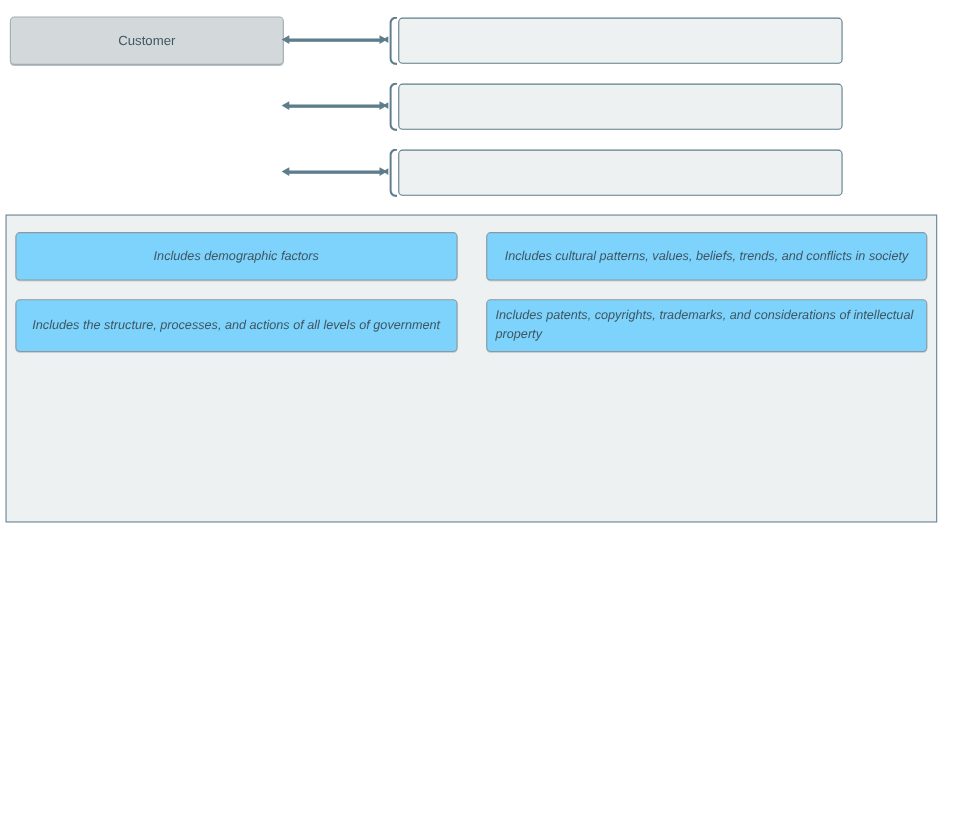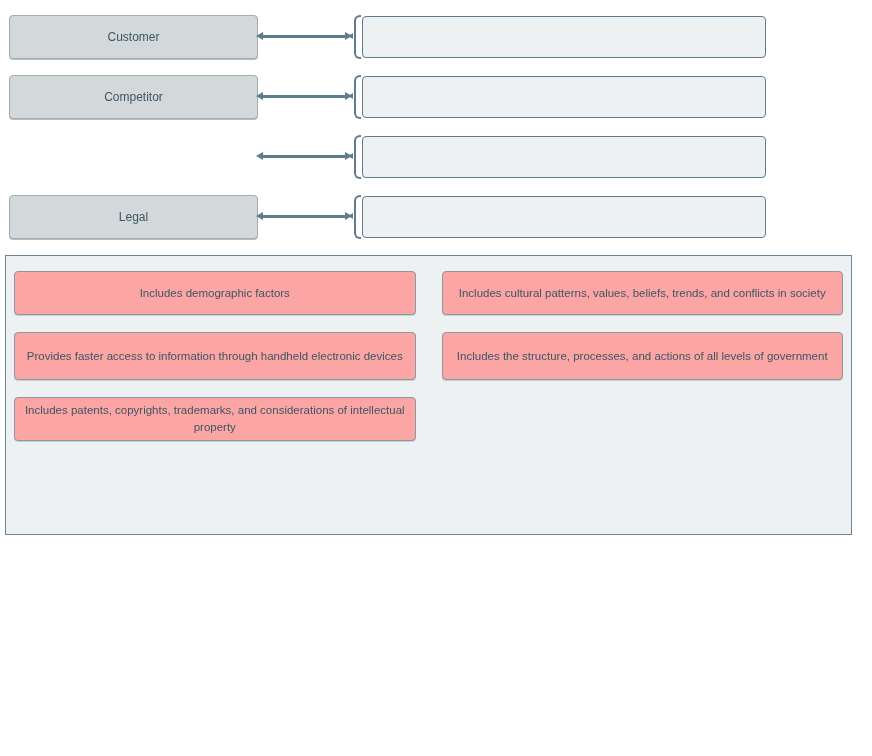--- a/index.html
+++ b/index.html
@@ -40,71 +40,62 @@
           font-size:12px; color:#3f5663;
           display:flex; align-items:center; justify-content:center; }
 
   
   .bank { margin:0 0 0 5px; width:847px; height:280px;
           background:#eef1f2; border:1px solid #6b8694;
           padding:15px 8px;
           display:grid; grid-template-columns:1fr 1fr;
           grid-template-rows:44px 48px 44px 47px;
           column-gap:26px; row-gap:17px; }
-  .card { background:#fca5a5; border:1px solid #8a9aa4; border-radius:4px;
+  .card { background:#7dd3fc; border:1px solid #8a9aa4; border-radius:4px;
           box-shadow:0 1px 0 #c8d0d3;
           display:flex; align-items:center; justify-content:center;
-          text-align:center; padding:2px 8px;
-          font-size:11.5px; line-height:17px; color:#3f5663; cursor:pointer; }
+          text-align:left; padding:2px 8px;
+          font-size:11.5px; line-height:17px; color:#3f5663; cursor:pointer;font-style:italic; }
 </style>
 </head>
 <body>
 
 <div class="screen">
 
   <div class="rows">
 
     <div class="match-row">
       <div class="term">Customer</div>
       <div class="arrow"></div>
       <div class="tick"></div>
       <div class="bracket"></div>
       <div class="zone"></div>
     </div>
 
-    <div class="match-row">
-      <div class="term">Competitor</div>
-      <div class="arrow"></div>
-      <div class="tick"></div>
-      <div class="bracket"></div>
-      <div class="zone"></div>
-    </div>
 
 
     <div class="match-row">
       <div class="arrow"></div>
       <div class="tick"></div>
       <div class="bracket"></div>
       <div class="zone"></div>
     </div>
 
 
 
     <div class="match-row">
-      <div class="term">Legal</div>
       <div class="arrow"></div>
       <div class="tick"></div>
       <div class="bracket"></div>
       <div class="zone"></div>
     </div>
 
 
   </div>
 
   <div class="bank">
     <div class="card">Includes demographic factors</div>
     <div class="card">Includes cultural patterns, values, beliefs, trends, and conflicts in society</div>
-    <div class="card">Provides faster access to information through handheld electronic devices</div>
     <div class="card">Includes the structure, processes, and actions of all levels of government</div>
     <div class="card">Includes patents, copyrights, trademarks, and considerations of intellectual property</div>
   </div>
 
 </div>
 
 </body></html>

